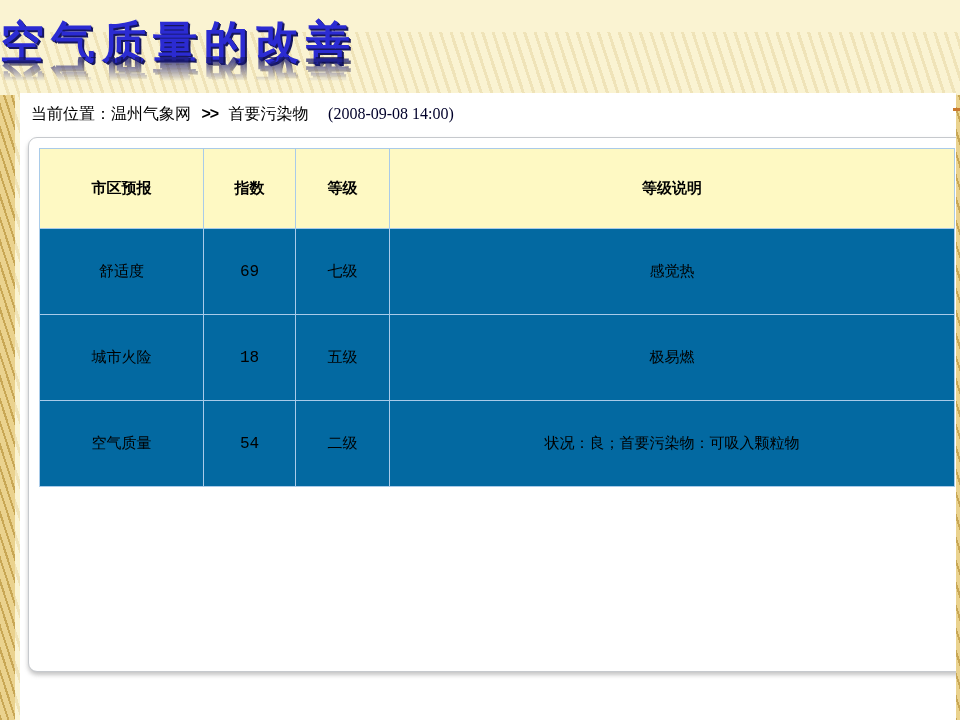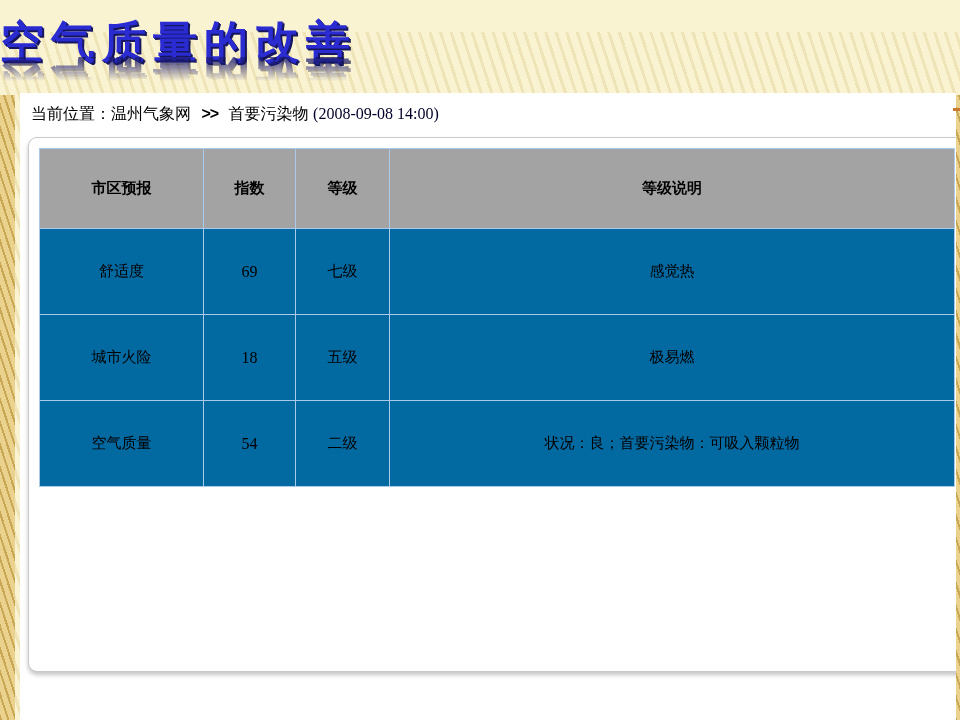--- a/index.html
+++ b/index.html
@@ -78,21 +78,21 @@
   }
   .breadcrumb {
     position: absolute;
     left: 11px; top: 11px;
     font-size: 16px;
     color: #000000;
     white-space: nowrap;
   }
   .breadcrumb .arrow { margin: 0 6px; font-weight: bold; letter-spacing: -1px; }
   .breadcrumb .timestamp {
-    margin-left: 0;
+    margin-left: 15px;
     font-family: "Liberation Serif", serif;
     font-size: 16px;
     color: #00002a;
   }
 
   .round-box {
     position: absolute;
     left: 8px; top: 44px;
     width: 960px; height: 535px;
     background: #ffffff;
@@ -108,32 +108,32 @@
     border-collapse: collapse;
     table-layout: fixed;
   }
   .index-table th, .index-table td {
     border: 1px solid #a9cbe9;
     text-align: center;
     vertical-align: middle;
     color: #000000;
   }
   .index-table th {
-    background: #a3a3a3;
+    background: #fef9c3;
     height: 80px;
     font-size: 15px;
     font-weight: bold;
   }
   .index-table td {
     height: 86px;
     font-size: 15px;
     background: #0369a1;
   }
   .index-table td.col-index {
-    font-family: Liberation Serif, serif;
+    font-family: Liberation Mono, monospace;
     font-size: 16px;
   }
   .col-name  { width: 164px; }
   .col-index { width: 92px; }
   .col-level { width: 94px; font-family: Liberation Mono, monospace; }
   .col-desc  { width: auto; }
 
   .accent-line {
     position: absolute;
     left: 953px; top: 108px;

